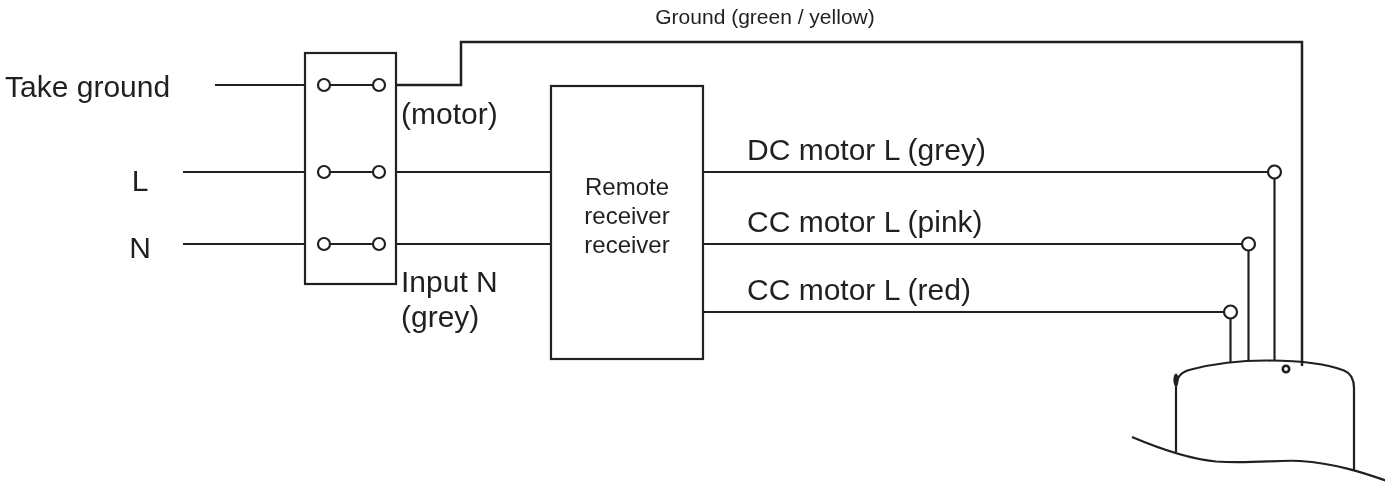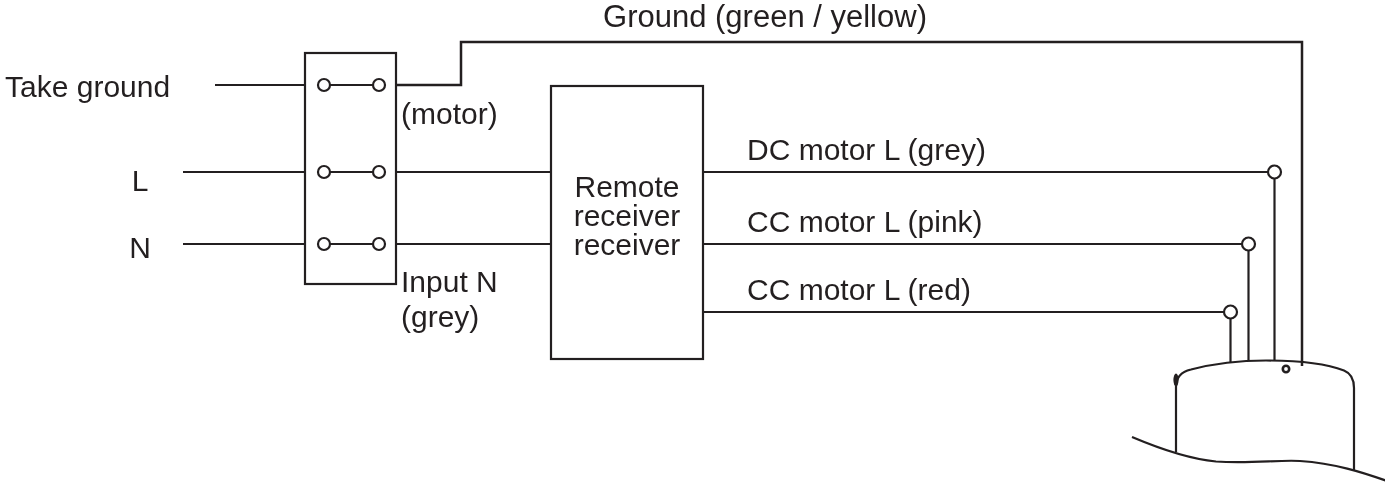--- a/index.html
+++ b/index.html
@@ -18,30 +18,30 @@
   .lbl {
     position: absolute;
     font-size: 30px;
     line-height: 35px;
     color: var(--ink);
     white-space: nowrap;
   }
   .lbl-take-ground { left: 5px;  top: 69px;  width: 190px; }
   .lbl-l           { left: 115px; top: 163px; width: 50px; text-align: center; }
   .lbl-n           { left: 115px; top: 230px; width: 50px; text-align: center; }
-  .lbl-ground      { left: 515px; top: 0px;   width: 500px; text-align: center; font-size: 31px; line-height: 34px; }
+  .lbl-ground      { left: 515px; top: 0px;   width: 500px; text-align: center; font-size: 21px; line-height: 34px; }
   .lbl-input-l     { left: 401px; top: 96px; }
   .lbl-input-n     { left: 401px; top: 264px; }
   .lbl-dc-motor    { left: 747px; top: 132px; }
   .lbl-cc-pink     { left: 747px; top: 204px; }
   .lbl-cc-red      { left: 747px; top: 272px; }
   .lbl-receiver {
     left: 551px; top: 172px; width: 152px;
     text-align: center;
-    font-size: 30px; line-height: 29px;
+    font-size: 24px; line-height: 29px;
   }
   .lbl span { display: block; }
 </style>
 </head>
 <body>
 
 <div class="canvas">
 
   <svg class="wires-svg" width="1385" height="483" viewBox="0 0 1385 483">
     <g fill="none" stroke="#231f20" stroke-width="2.2">

